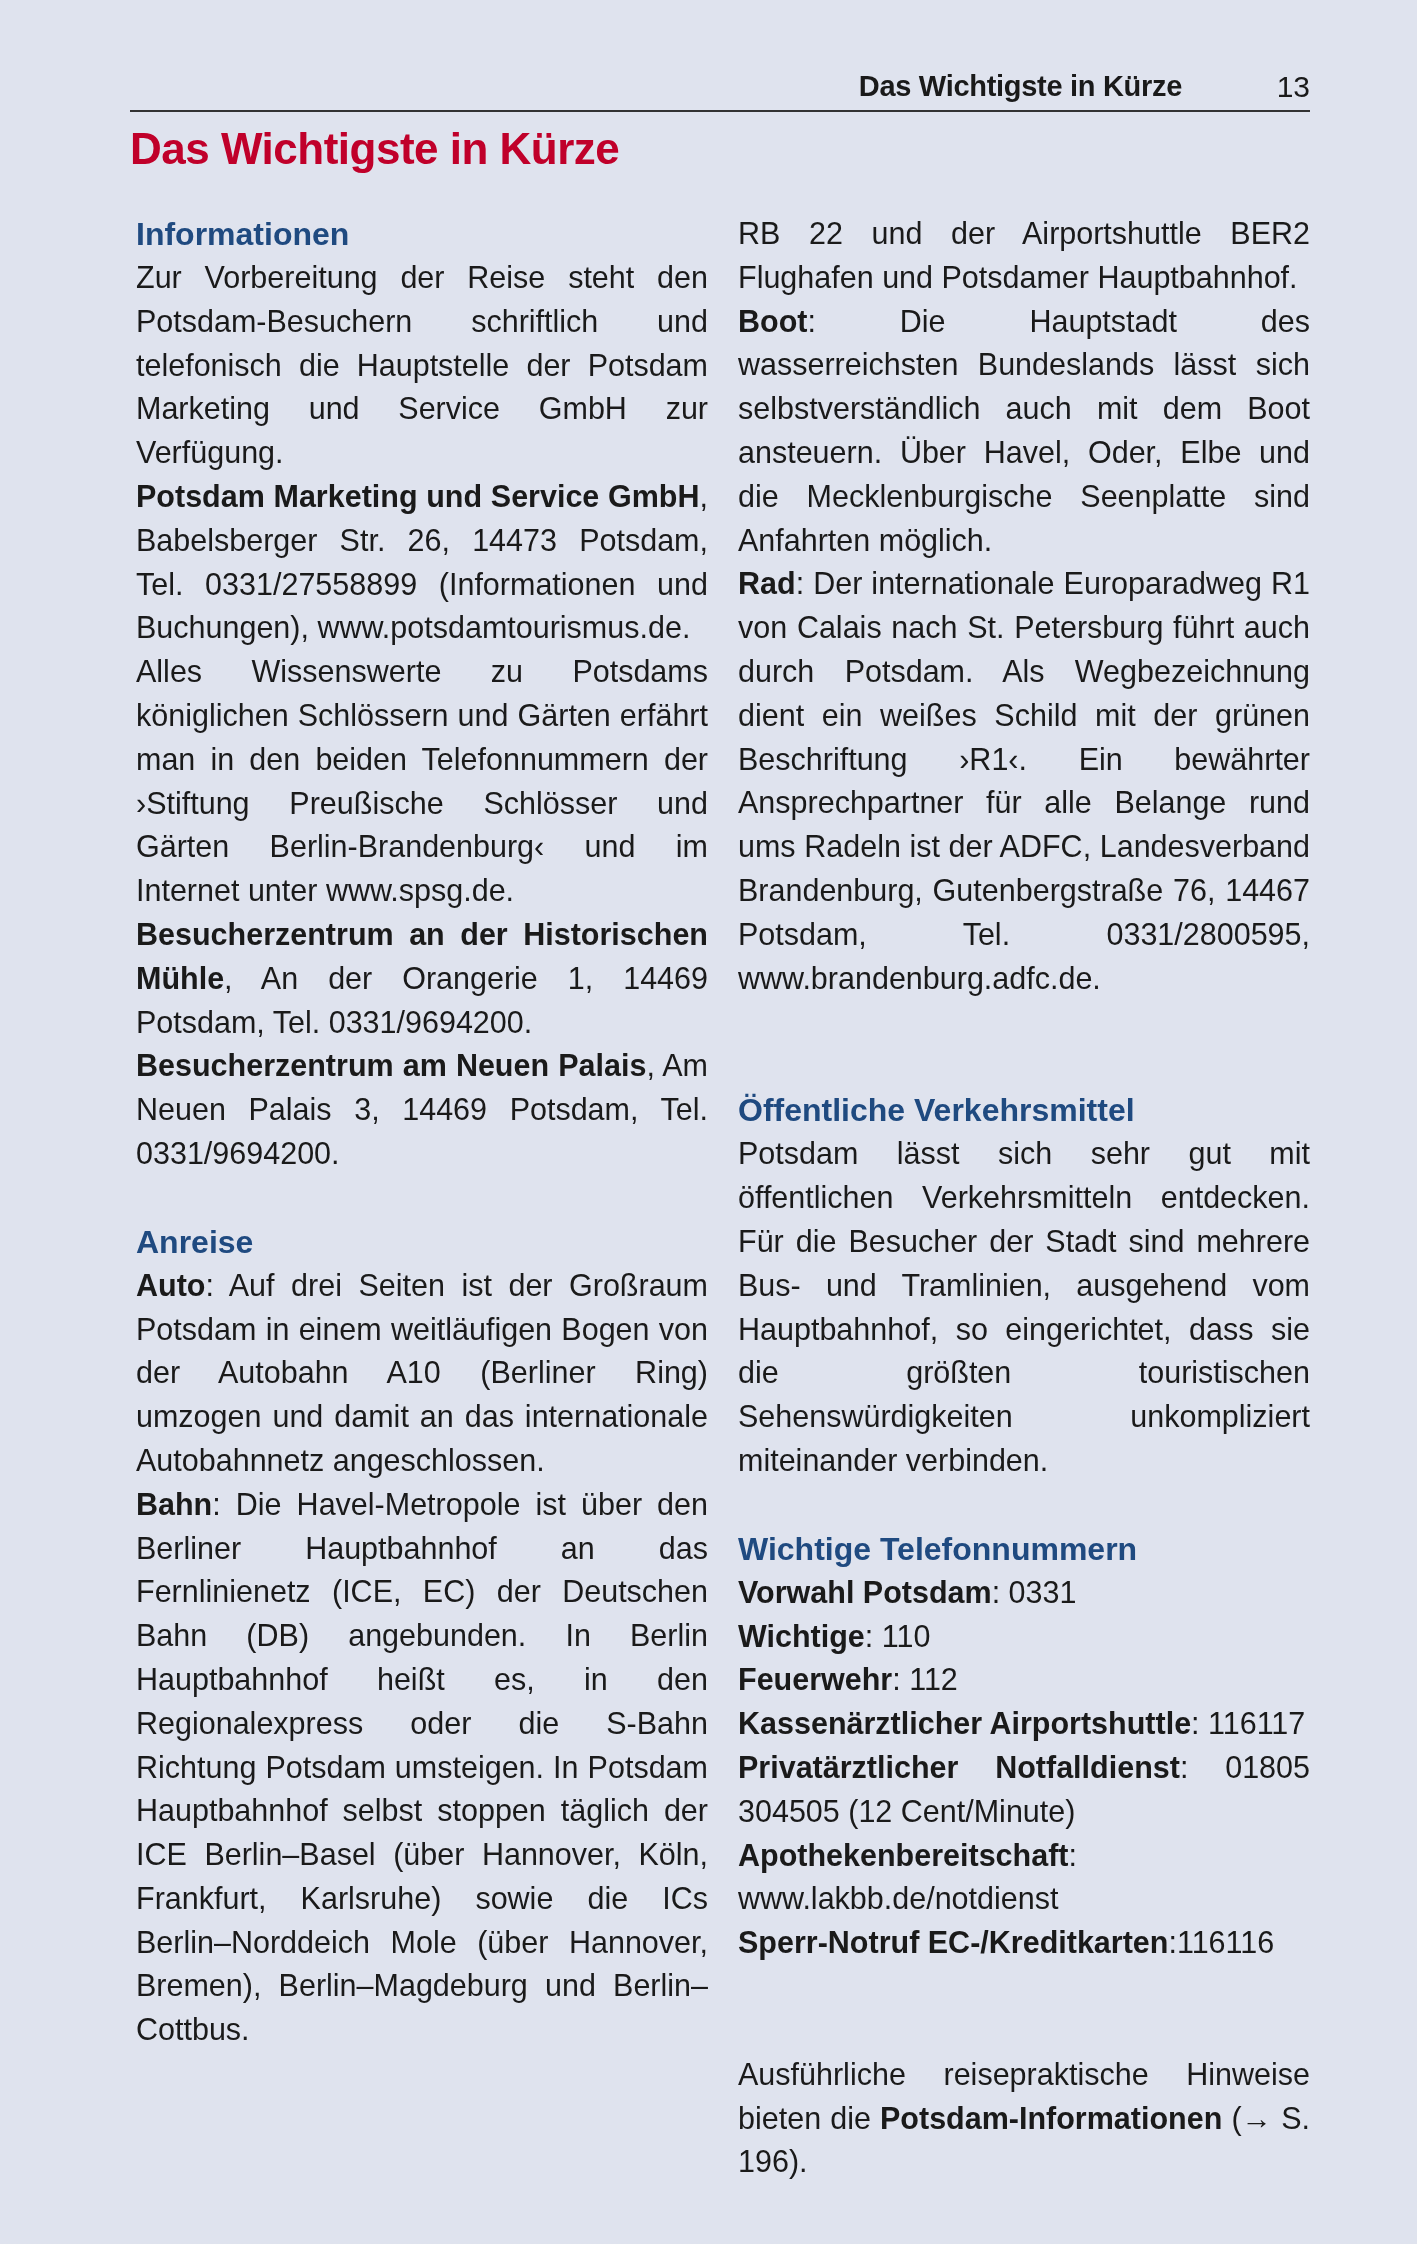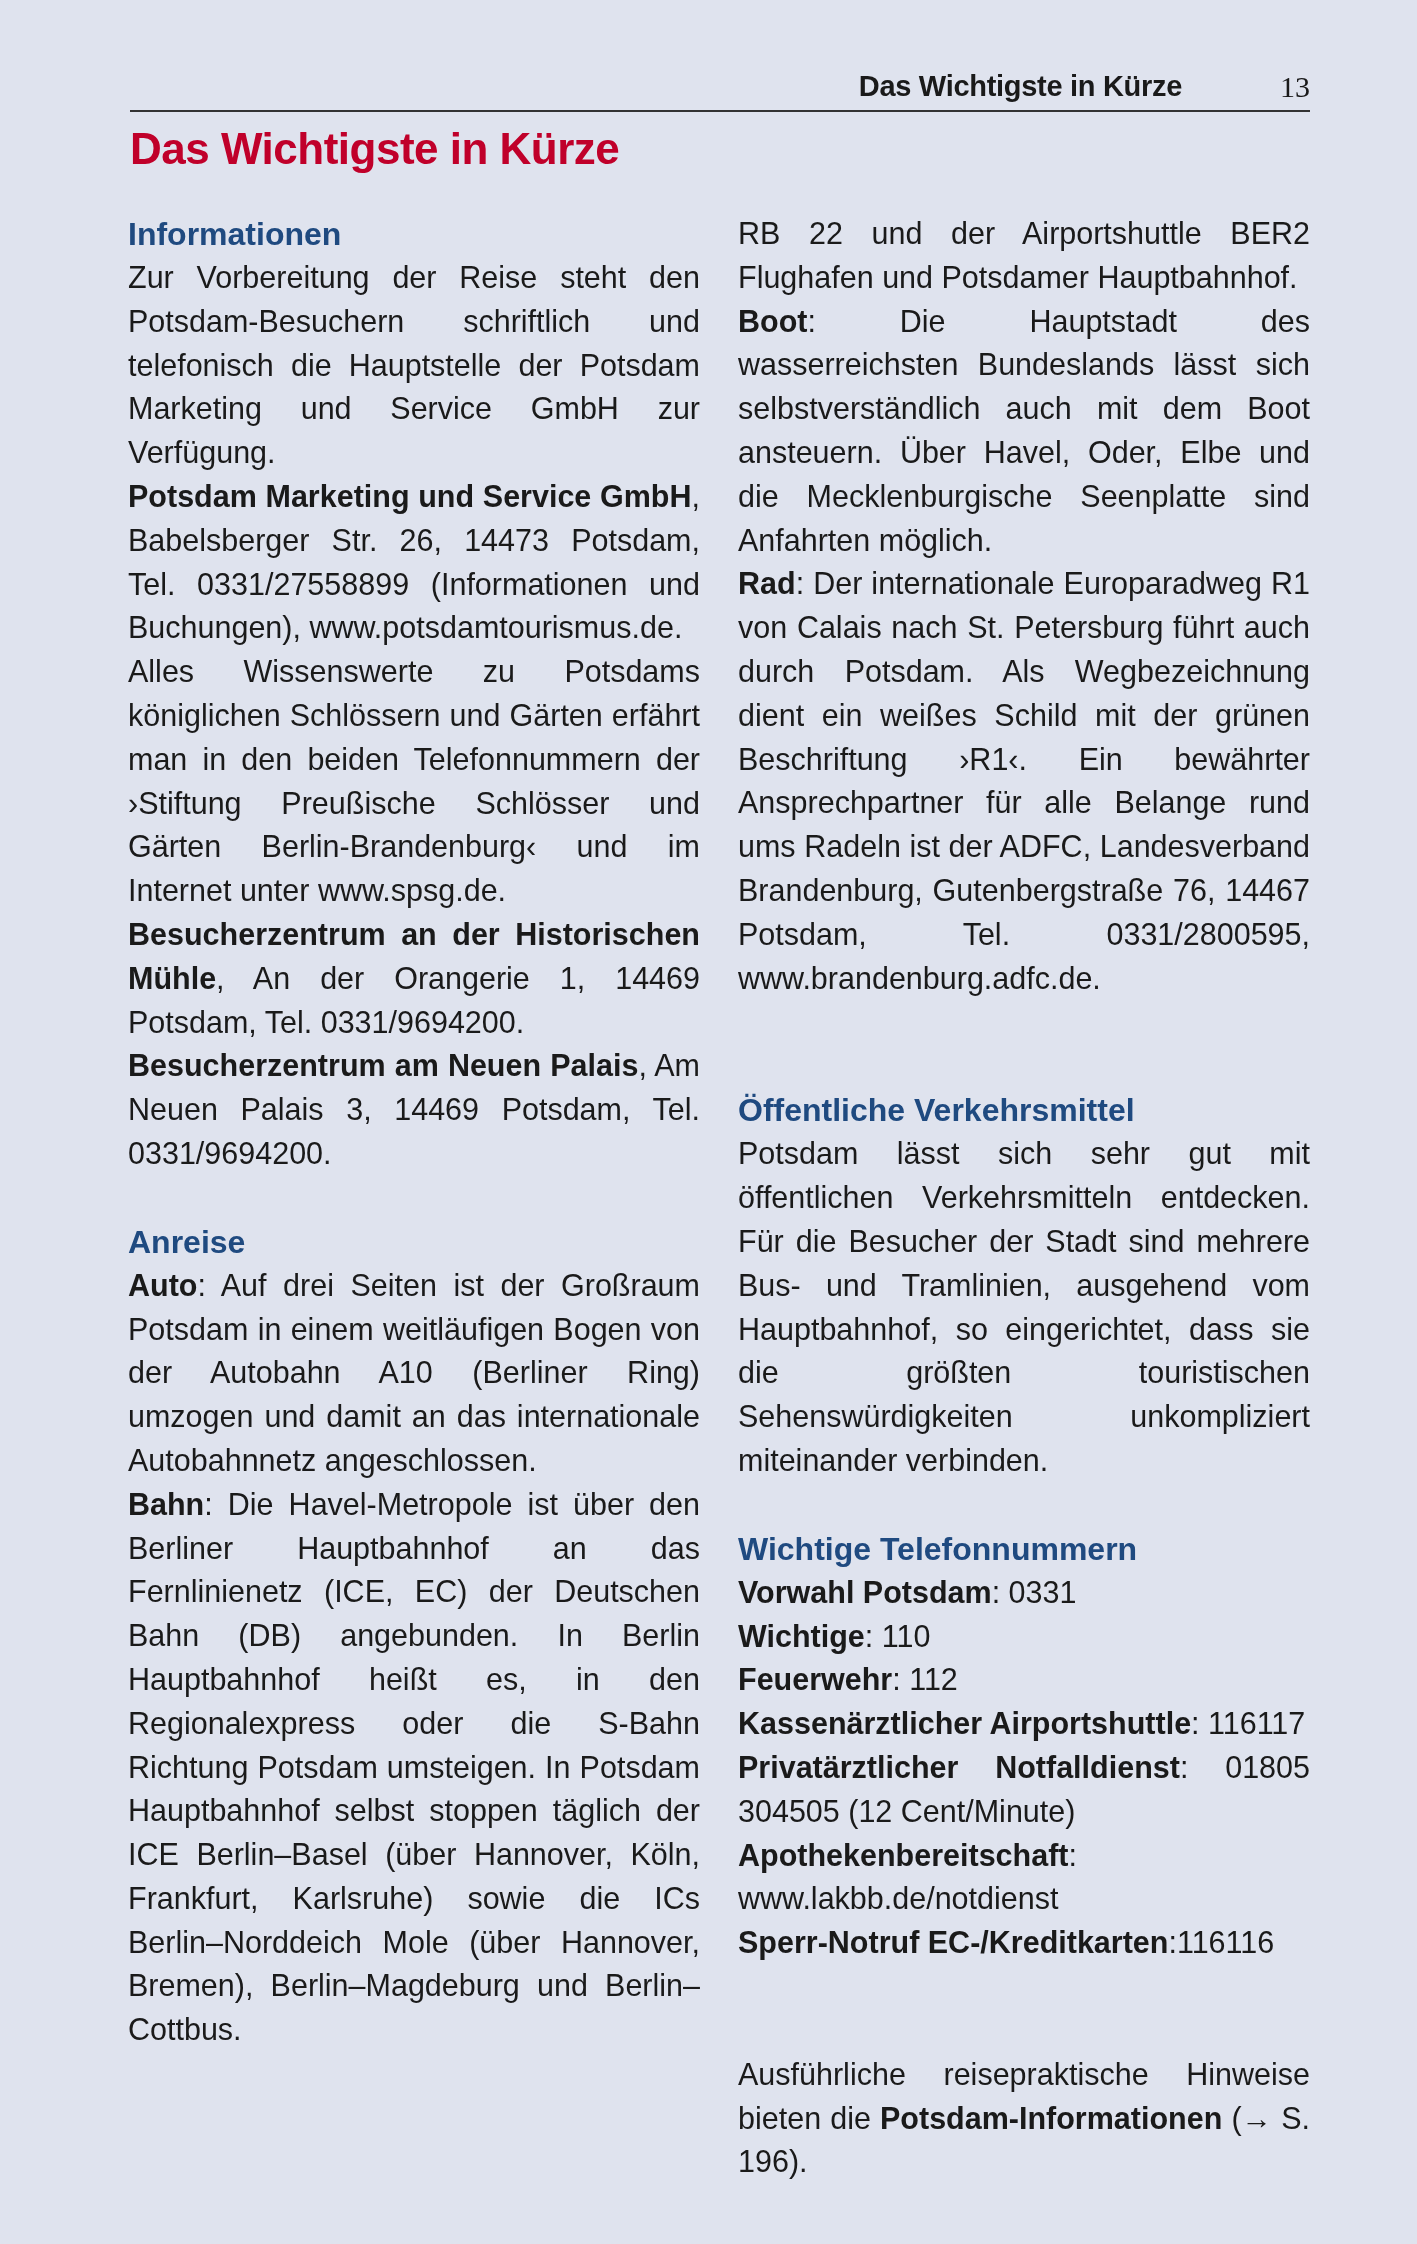--- a/index.html
+++ b/index.html
@@ -8,27 +8,27 @@
     font-family:"Liberation Sans", sans-serif; color:#1a1a1a;
     position:relative; overflow:hidden;
   }
   .running-head {
     position:absolute; left:130px; top:68px; width:1180px; height:42px;
     border-bottom:2px solid #333;
   }
   .running-title {
     position:absolute; right:128px; top:2px; font-size:29px; font-weight:bold; letter-spacing:-0.3px;
   }
-  .page-number { position:absolute; right:0; top:2px; font-size:30px;font-family:Liberation Serif, serif; }
+  .page-number { position:absolute; right:0; top:2px; font-size:30px; }
   .page-title {
     position:absolute; left:130px; top:124px; margin:0;
     font-size:44px; font-weight:bold; color:#c0002a; letter-spacing:-0.5px;
   }
   .col { position:absolute; top:212px; width:572px; font-size:30.5px; line-height:43.8px; }
-  .col-left { left:128px; }
+  .col-left { left:136px; }
   .col-right { left:738px; }
   .section-heading { color:#1f4a80; font-weight:bold; font-size:32px; margin:0; line-height:44px; }
   p { margin:0; text-align:justify; }
   .b { font-weight:bold; }
   .gap { height:44px; }
   .gap-lg { height:88px; }
   .tel-row { margin:0; }
 </style>
 </head>
 <body>

